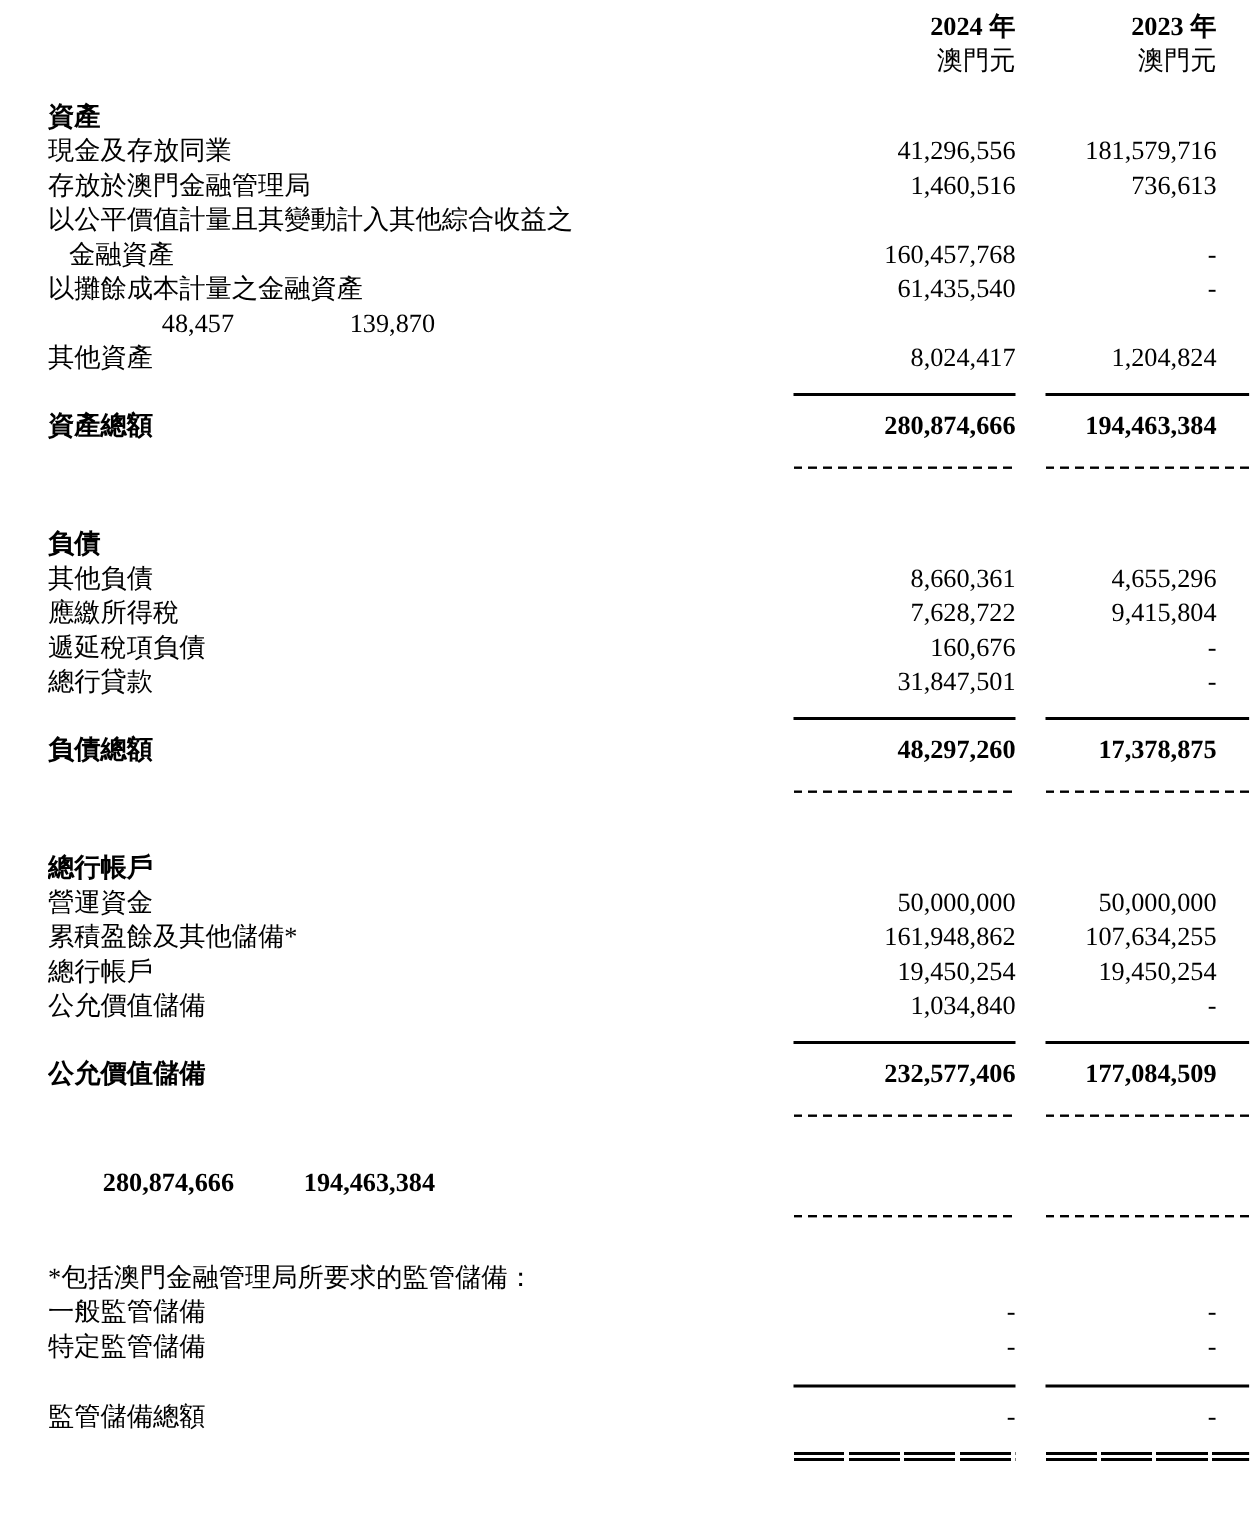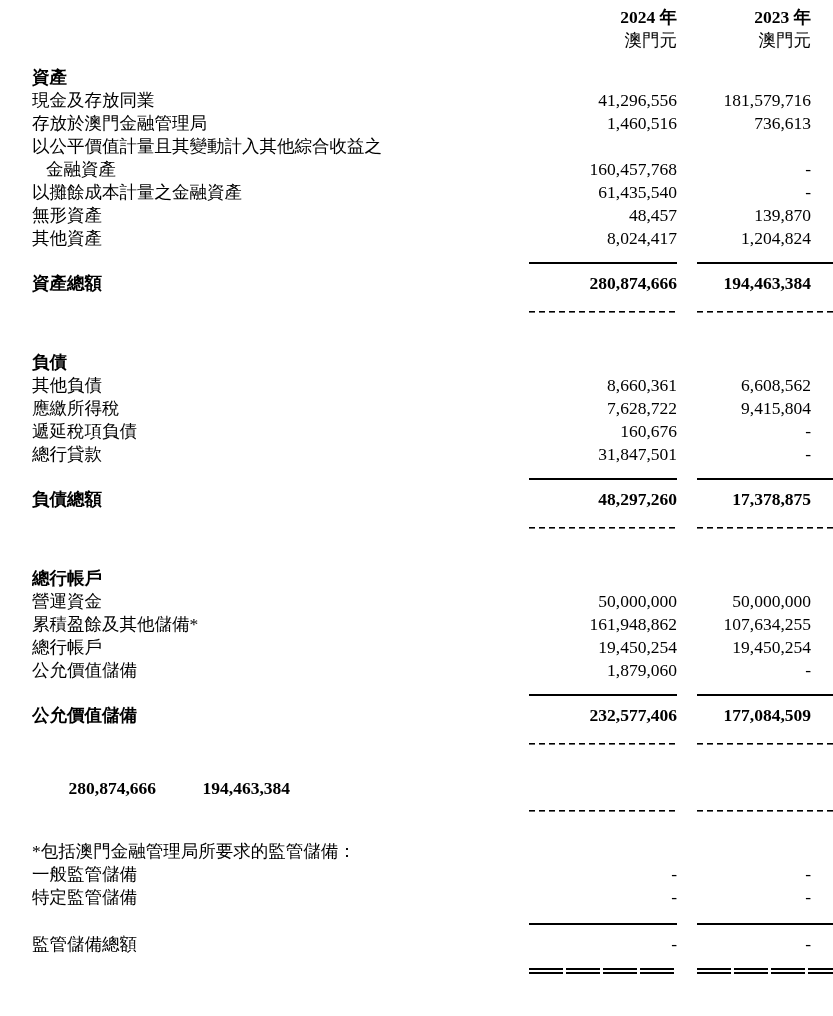--- a/index.html
+++ b/index.html
@@ -120,21 +120,20 @@
     <div class="lbl indent">金融資產</div>
     <div class="c1">160,457,768</div>
     <div class="c2">-</div>
   </div>
   <div class="row">
     <div class="lbl">以攤餘成本計量之金融資產</div>
     <div class="c1">61,435,540</div>
     <div class="c2">-</div>
   </div>
   <div class="row">
-    <div class="lbl">無形資產</div>
     <div class="c1">48,457</div>
     <div class="c2">139,870</div>
   </div>
   <div class="row">
     <div class="lbl">其他資產</div>
     <div class="c1">8,024,417</div>
     <div class="c2">1,204,824</div>
   </div>
   <div class="rule-row">
     <div class="lbl"></div>
@@ -155,21 +154,21 @@
   <div class="sp38"></div>
 
   <div class="row">
     <div class="lbl bold">負債</div>
     <div class="c1"></div>
       <div class="c2"></div>
   </div>
   <div class="row">
     <div class="lbl">其他負債</div>
     <div class="c1">8,660,361</div>
-    <div class="c2">6,608,562</div>
+    <div class="c2">4,655,296</div>
   </div>
   <div class="row">
     <div class="lbl">應繳所得稅</div>
     <div class="c1">7,628,722</div>
     <div class="c2">9,415,804</div>
   </div>
   <div class="row">
     <div class="lbl">遞延稅項負債</div>
     <div class="c1">160,676</div>
     <div class="c2">-</div>
@@ -212,21 +211,21 @@
     <div class="c1">161,948,862</div>
     <div class="c2">107,634,255</div>
   </div>
   <div class="row">
     <div class="lbl">總行帳戶</div>
     <div class="c1">19,450,254</div>
     <div class="c2">19,450,254</div>
   </div>
   <div class="row">
     <div class="lbl">公允價值儲備</div>
-    <div class="c1">1,879,060</div>
+    <div class="c1">1,034,840</div>
     <div class="c2">-</div>
   </div>
   <div class="rule-row">
     <div class="lbl"></div>
       <div class="c1"></div>
       <div class="c2"></div>
   </div>
   <div class="row bold">
     <div class="lbl">公允價值儲備</div>
     <div class="c1">232,577,406</div>

